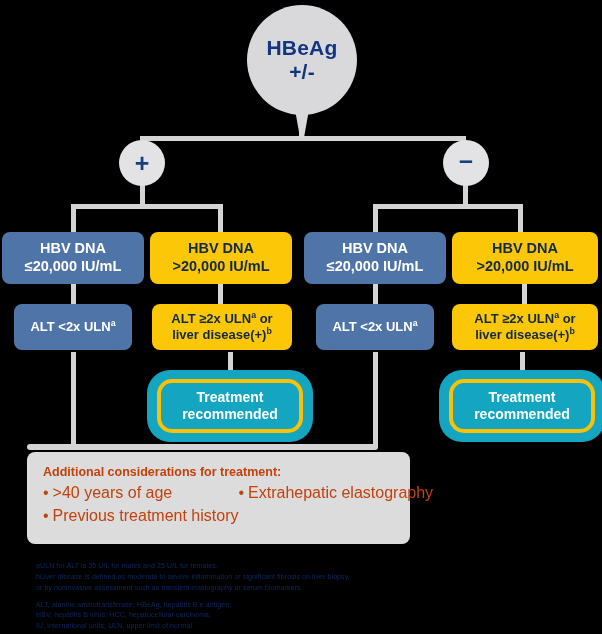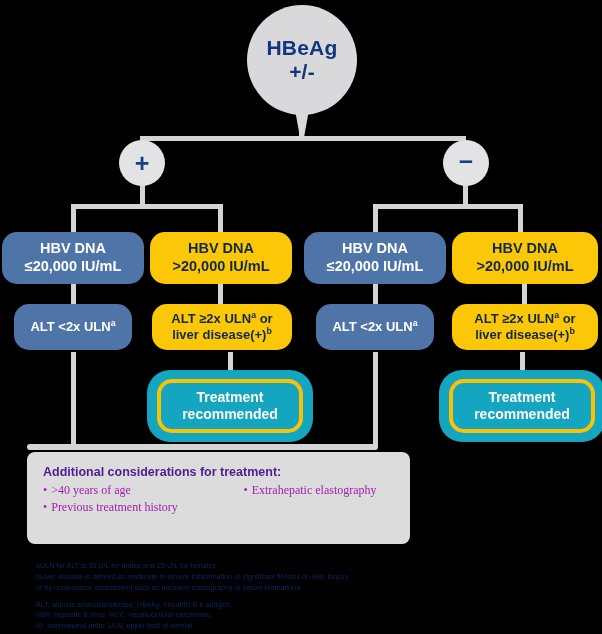--- a/index.html
+++ b/index.html
@@ -63,21 +63,21 @@
     line-height: 1;
     z-index: 6;
   }
   .sign-plus  { left: 119px; top: 140px; }
   .sign-minus { left: 443px; top: 140px; }
   .sign-minus span { position: relative; top: -3px; }
 
   
   .pill {
     position: absolute;
-    border-radius: 15px;
+    border-radius: 8px;
     display: flex;
     align-items: center;
     justify-content: center;
     text-align: center;
     font-weight: bold;
     line-height: 1.22;
     z-index: 7;
   }
   .pill-blue   { background: #4f75a8; color: #ffffff; }
   .pill-yellow { background: #fbc707; color: #13294b; }
@@ -134,27 +134,27 @@
   .considerations {
     position: absolute;
     left: 27px; top: 452px;
     width: 383px; height: 92px;
     background: #dcdcdc;
     border-radius: 8px;
     padding: 13px 16px 0 16px;
     z-index: 9;
   }
   .cons-title {
-    color: #4c1d95;
+    color: #c2410c;
     font-weight: bold;
     font-size: 12.5px;
     margin-bottom: 3px;
   }
   .cons-cols { display: flex; }
-  .cons-col { color: #a21caf; font-size: 12px; line-height: 1.42; font-family: Liberation Serif, serif; }
+  .cons-col { color: #c2410c; font-size: 16px; line-height: 1.42; }
   .cons-col-left  { width: 213px; }
   .cons-col-right { width: 160px; }
   .cons-item { white-space: nowrap; }
   .cons-item::before { content: "\2022"; margin-right: 4px; }
 
   
   .footnotes {
     position: absolute;
     left: 36px; top: 561px;
     width: 530px;

